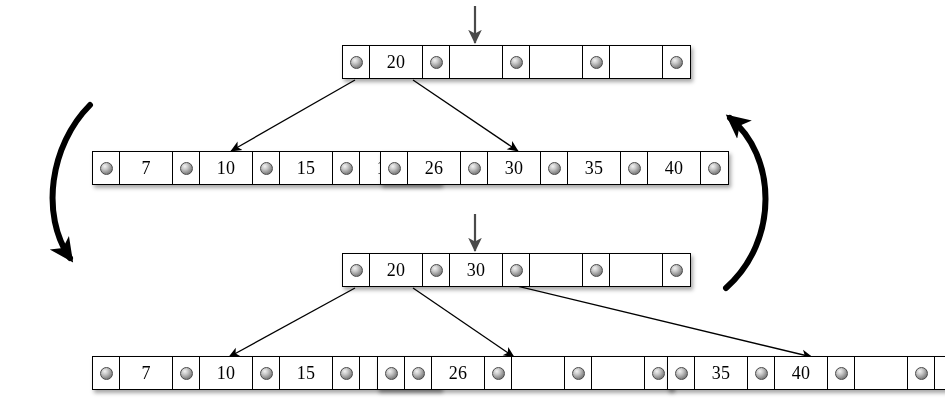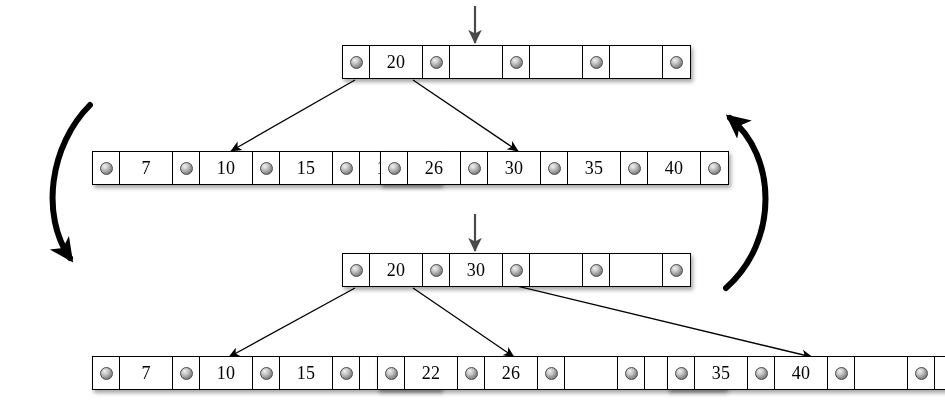--- a/index.html
+++ b/index.html
@@ -231,21 +231,20 @@
     <div class="cell key">18</div>
     <div class="cell ptr">
       <span class="dot"></span>
     </div>
   </div>
 
   <div class="node" style="left:363px; top:356px;">
     <div class="cell ptr">
       <span class="dot"></span>
     </div>
-    <div class="cell key">22</div>
     <div class="cell ptr">
       <span class="dot"></span>
     </div>
     <div class="cell key">26</div>
     <div class="cell ptr">
       <span class="dot"></span>
     </div>
     <div class="cell key"></div>
     <div class="cell ptr">
       <span class="dot"></span>

